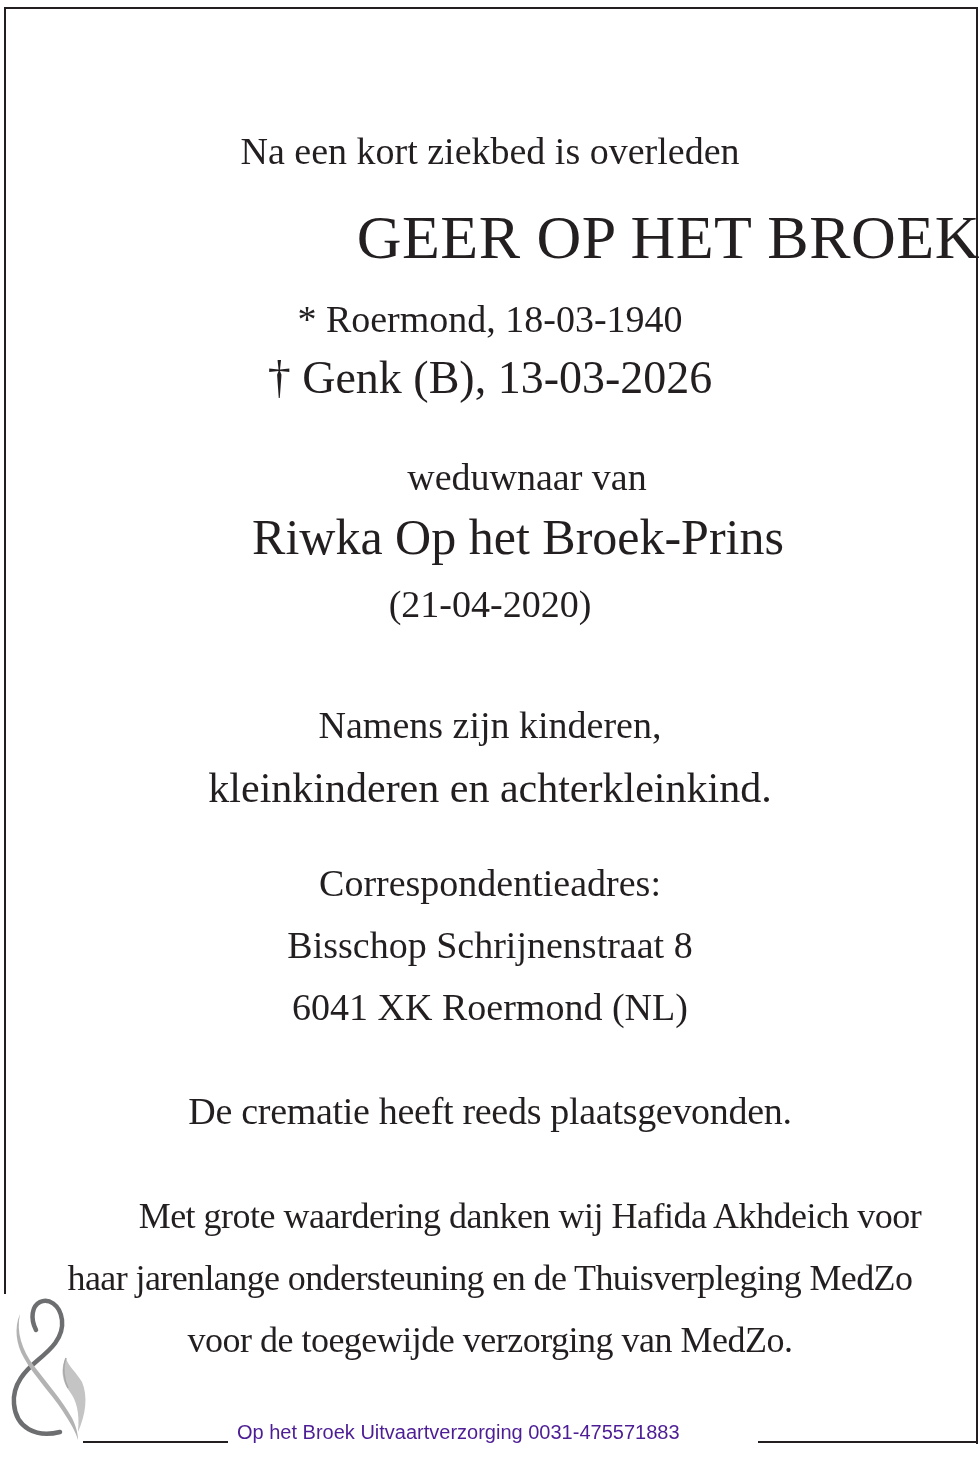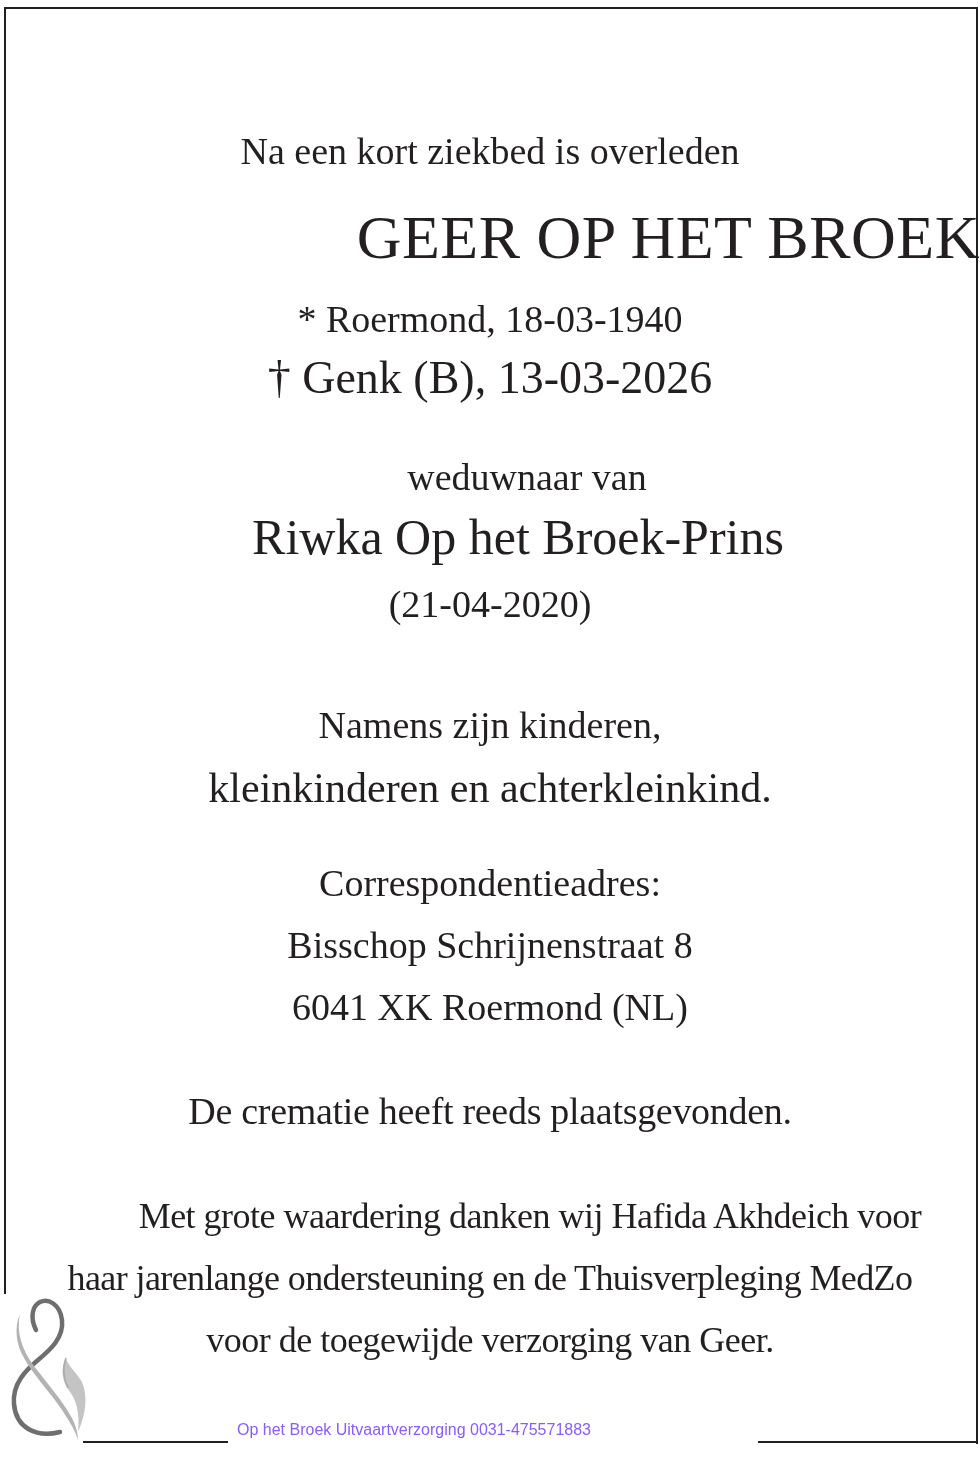--- a/index.html
+++ b/index.html
@@ -77,22 +77,22 @@
     .addr2 { top: 988px; font-size: 38px; }
     .cremation { top: 1092px; font-size: 38px; letter-spacing: -0.3px; }
     .thanks1 { top: 1198px; font-size: 36px; letter-spacing: -0.5px; padding-left: 40px; }
     .thanks2 { top: 1260px; font-size: 36px; letter-spacing: -0.6px; }
     .thanks3 { top: 1322px; font-size: 36px; letter-spacing: -0.5px; }
     .footer {
       position: absolute;
       left: 237px;
       top: 1422px;
       font-family: "Liberation Sans", "DejaVu Sans", sans-serif;
-      font-size: 16px;
-      color: #8b5cf6;
+      font-size: 20px;
+      color: #4c1d95;
       white-space: nowrap;
       line-height: 1;
     }
     .logo {
       position: absolute;
       left: 6px;
       top: 1292px;
       width: 82px;
       height: 152px;
     }
@@ -119,21 +119,21 @@
 <div class="line family2">kleinkinderen en achterkleinkind.</div>
 
 <div class="line corr-label">Correspondentieadres:</div>
 <div class="line addr1">Bisschop Schrijnenstraat 8</div>
 <div class="line addr2">6041 XK Roermond (NL)</div>
 
 <div class="line cremation">De crematie heeft reeds plaatsgevonden.</div>
 
 <div class="line thanks1">Met grote waardering danken wij Hafida Akhdeich voor</div>
 <div class="line thanks2">haar jarenlange ondersteuning en de Thuisverpleging MedZo</div>
-<div class="line thanks3">voor de toegewijde verzorging van Geer.</div>
+<div class="line thanks3">voor de toegewijde verzorging van MedZo.</div>
 
 <div class="logo">
   <svg width="82" height="152" viewBox="0 0 82 152" xmlns="http://www.w3.org/2000/svg">
 
     <path d="M54 140 C 30 146, 10 136, 8 112 C 6 92, 20 78, 32 68 C 44 58, 58 46, 56 28 C 54 12, 42 6, 34 10 C 26 14, 24 26, 30 38" fill="none" stroke="#6d6e70" stroke-width="4.5" stroke-linecap="round"></path>
 
     <path d="M14 22 C 10 40, 16 58, 28 74 C 40 90, 56 108, 66 126 C 70 134, 72 142, 72 148 C 70 140, 64 130, 56 118 C 44 100, 28 84, 18 66 C 10 52, 8 36, 14 22 Z" fill="#b3b3b3"></path>
     <path d="M60 66 C 54 76, 56 90, 64 100 C 70 108, 74 120, 72 140 C 80 122, 82 104, 76 90 C 70 80, 62 74, 60 66 Z" fill="#c4c4c4"></path>
     <path d="M60 66 C 56 76, 58 88, 62 96" fill="none" stroke="#a8a8a8" stroke-width="1.5"></path>
   </svg>

